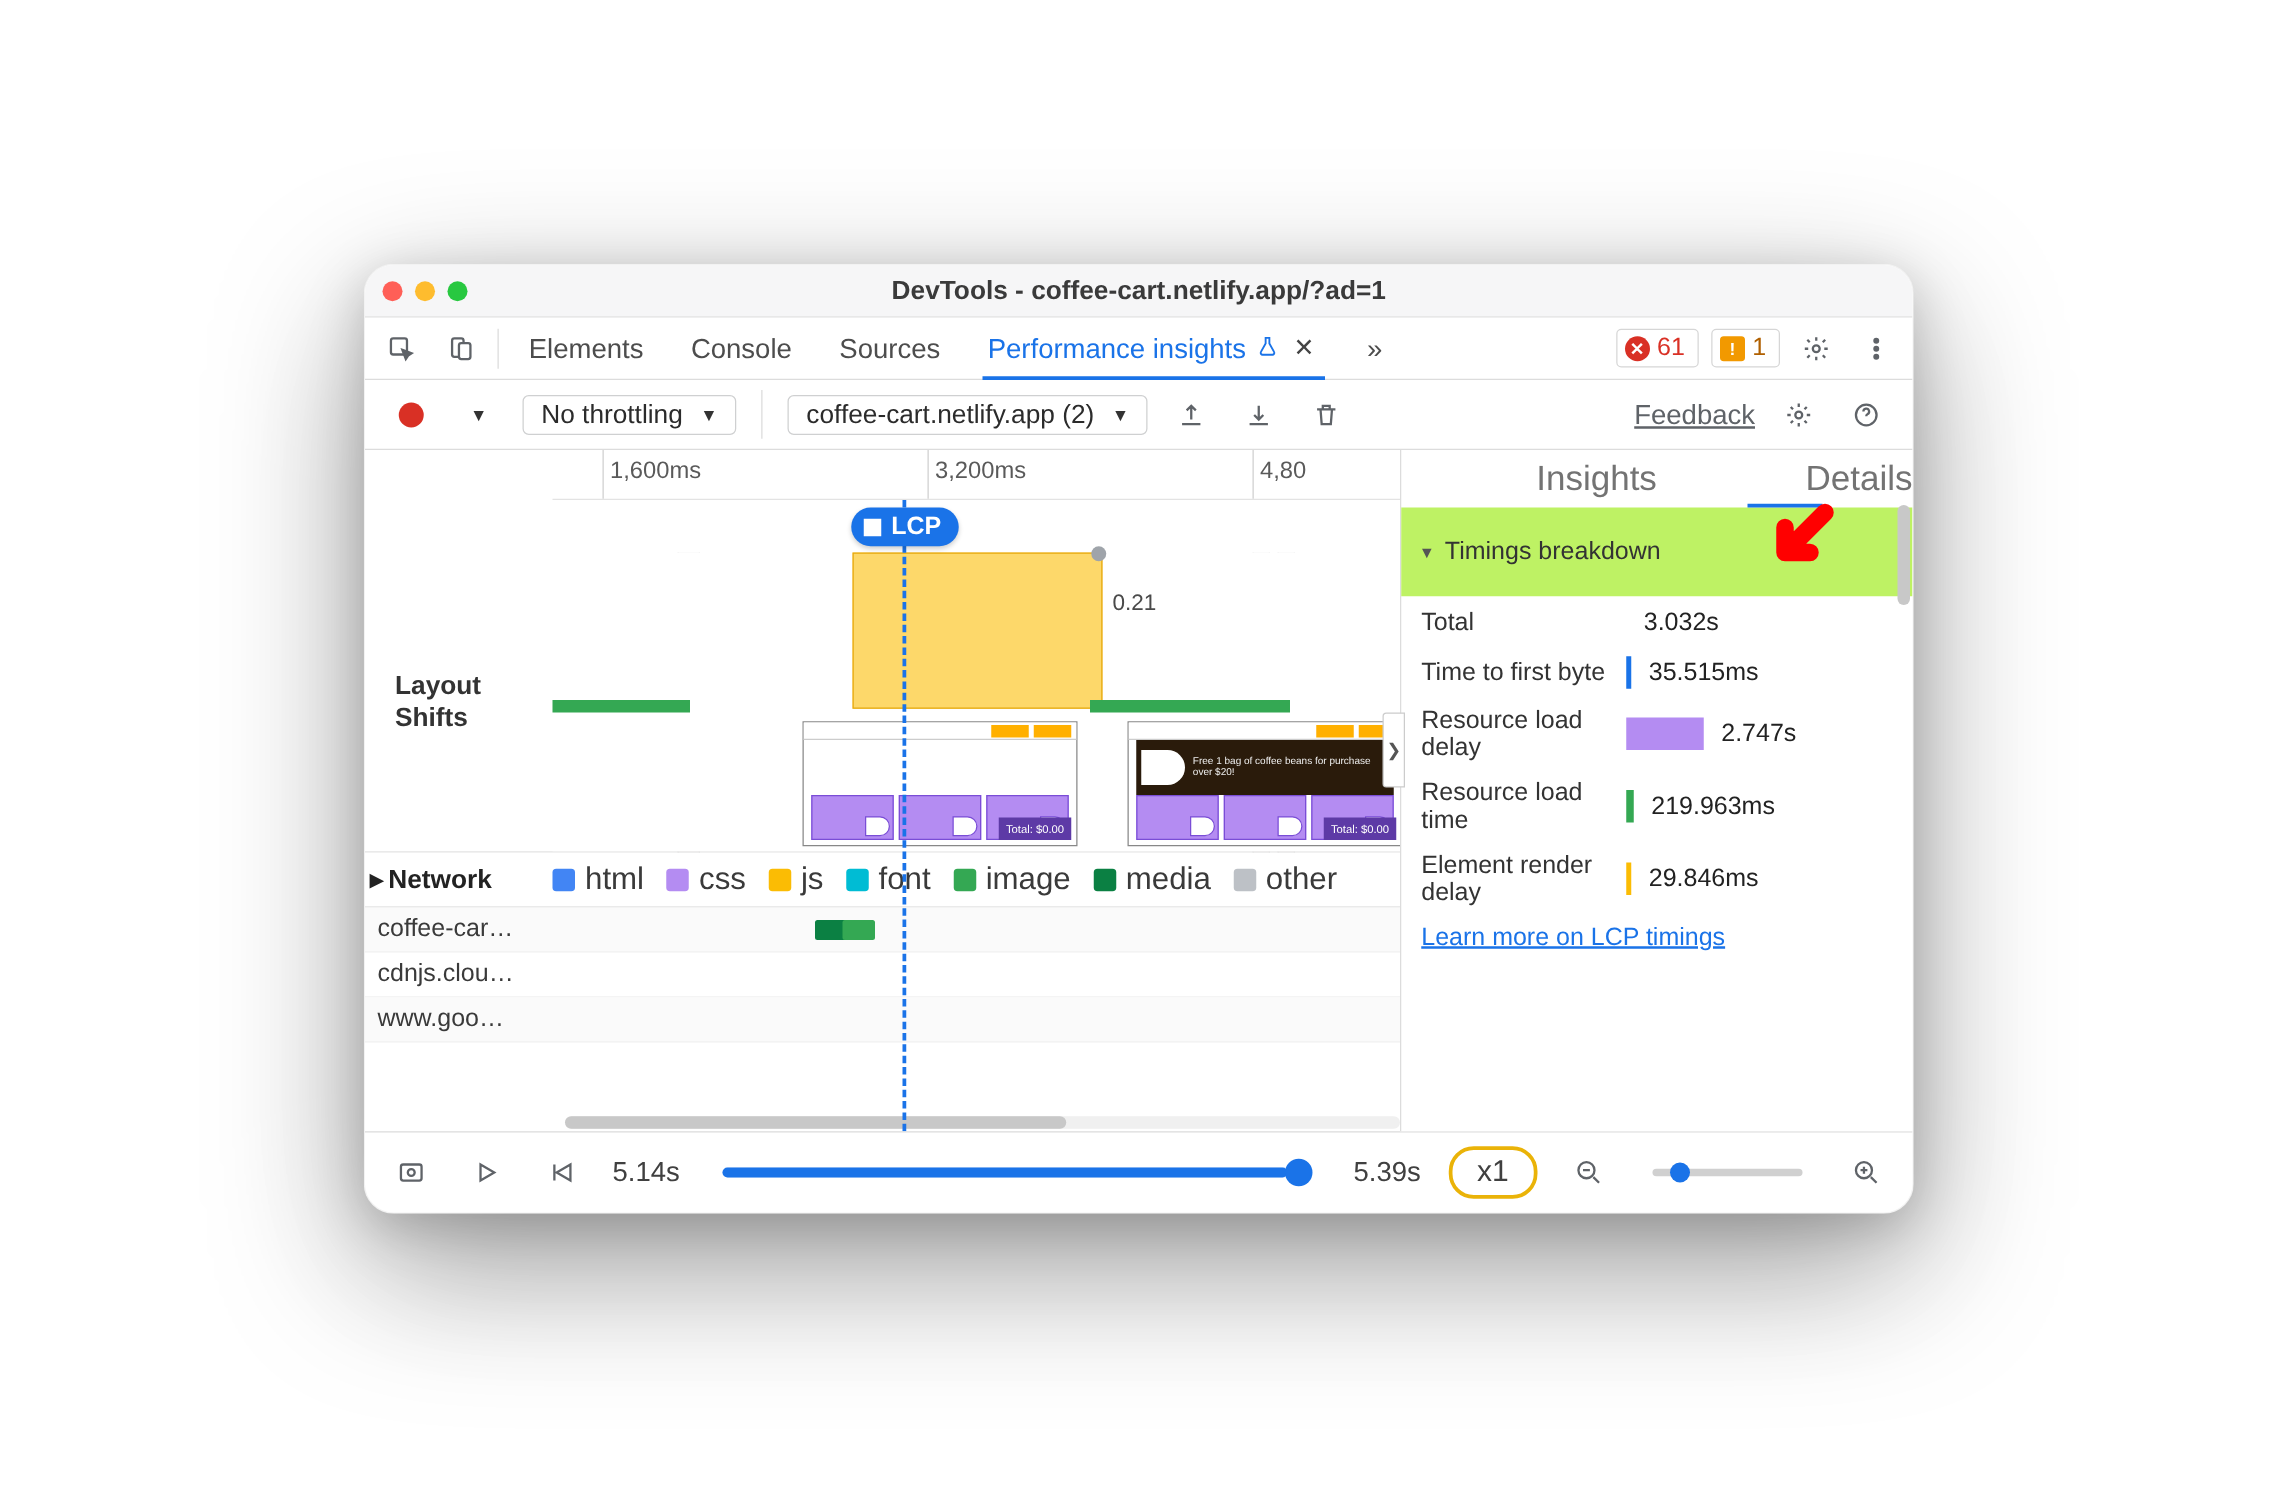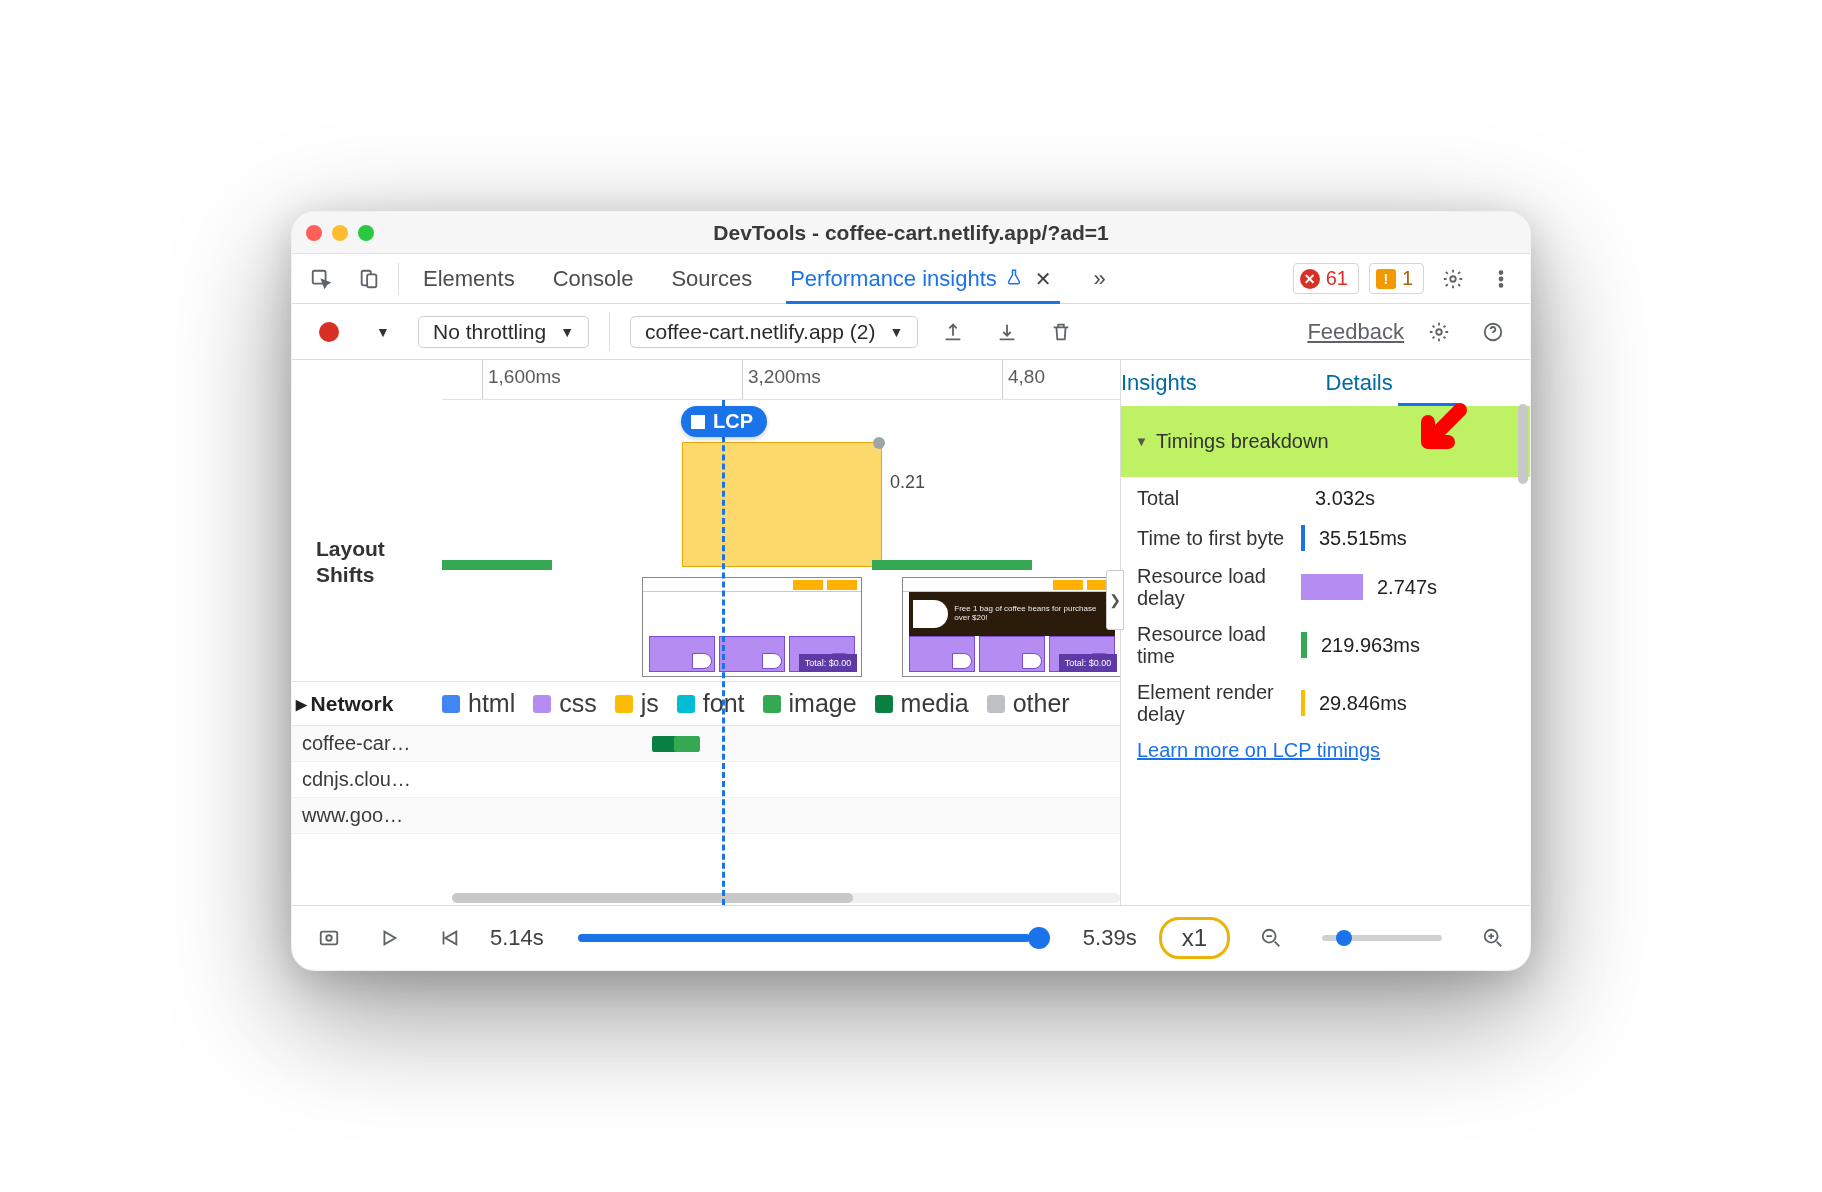--- a/index.html
+++ b/index.html
@@ -173,22 +173,22 @@
     width:410px; border-left:1px solid #dcdcdc; display:flex; flex-direction:column;
     position:relative; background:#fff;
   }
   .right .vscroll{ position:absolute; right:2px; top:44px; width:10px; height:80px; background:#c8c8c8; border-radius:6px;}
   .collapser{
     position:absolute; left:-15px; top:210px; width:18px; height:60px;
     border:1px solid #ccc; border-radius:3px 0 0 3px; background:#fff;
     display:flex; align-items:center; justify-content:center; font-size:14px; color:#555;
   }
   .rtabs{ height:46px; display:flex;}
-  .rtab{ flex:1; display:flex; align-items:center; justify-content:flex-start;
-    font-size:22px; color:#0369a1; position:relative;}
+  .rtab{ flex:1; display:flex; align-items:center; justify-content:flex-end;
+    font-size:28px; color:#737373; position:relative;}
   .rtab.active::after{content:""; position:absolute; left:50%; transform:translateX(-50%);
     bottom:0; width:60px; height:3px; background:#1a73e8;}
   .sec-head{
     background:#bef264; padding:24px 14px; font-size:20px; color:#333;
     display:flex; align-items:center; gap:8px;
   }
   .sec-head::before{content:"▼"; font-size:13px; color:#555;}
   .rows{ padding:8px 16px 14px; display:flex; flex-direction:column; gap:14px;}
   .rowk{ display:flex; align-items:center; gap:14px;}
   .rowk .k{ width:150px; font-size:20px; color:#333; line-height:1.1;}

